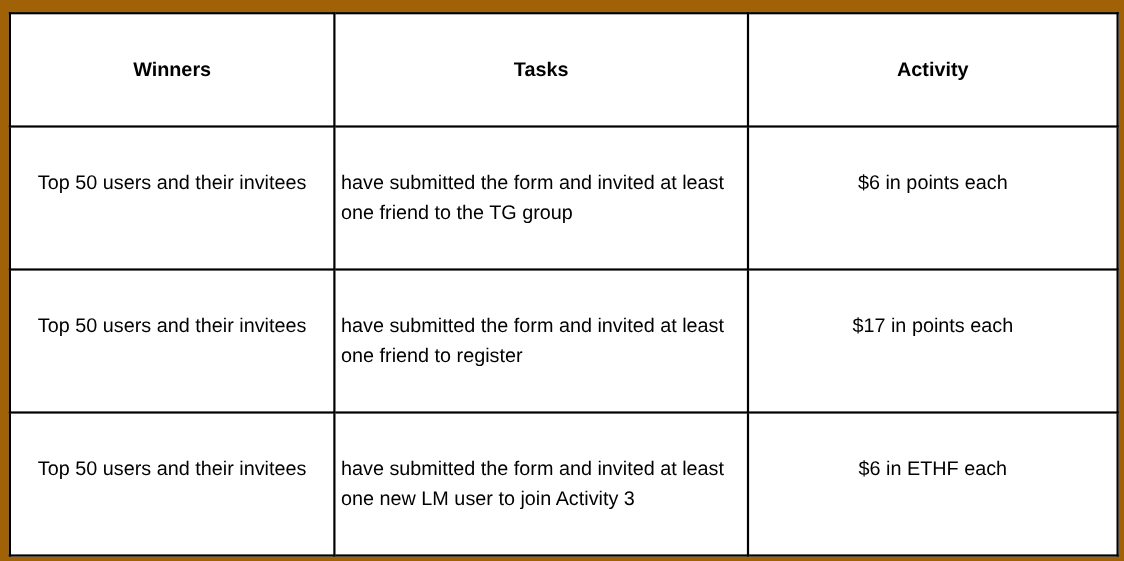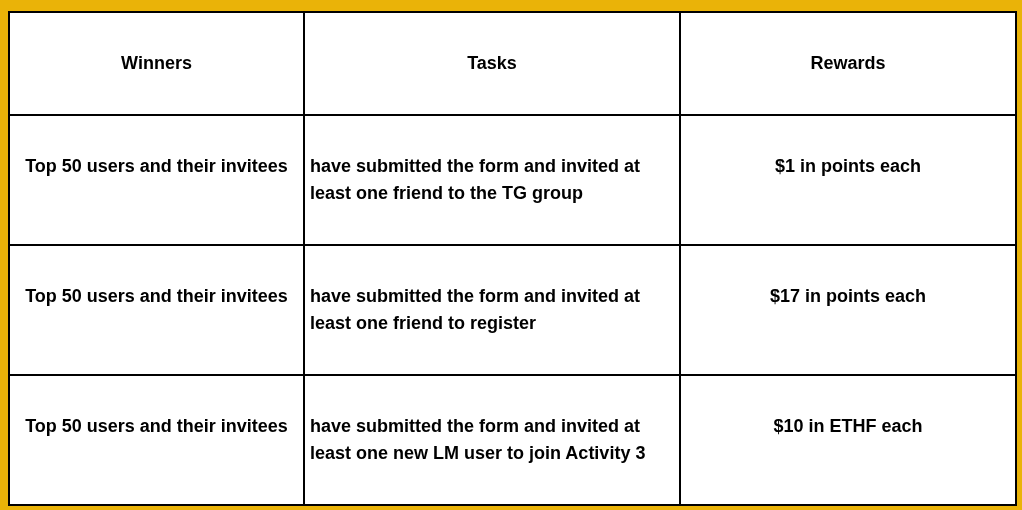--- a/index.html
+++ b/index.html
@@ -10,21 +10,21 @@
     width: 1022px;
     height: 510px;
     background: #ffffff;
     font-family: "Liberation Sans", sans-serif;
     color: #000000;
   }
   .page {
     position: relative;
     width: 1022px;
     height: 510px;
-    background: #eab308;
+    background: #a16207;
     overflow: hidden;
   }
   table.rewards-table {
     position: absolute;
     left: 8px;
     top: 11px;
     width: 1007px;
     border-collapse: collapse;
     table-layout: fixed;
     background: #ffffff;
@@ -32,21 +32,21 @@
   .col-winners { width: 295px; }
   .col-tasks   { width: 376px; }
   .col-rewards { width: 336px; }
 
   th, td {
     border: 2px solid var(--border-color, #000000);
     background: #ffffff;
     vertical-align: top;
     font-size: 18px;
     line-height: 27px;
-    font-weight: bold;
+    font-weight: normal;
   }
   th {
     font-weight: bold;
     text-align: center;
     padding: 37px 6px;
   }
   td.cell-winners,
   td.cell-rewards {
     text-align: center;
     padding: 37px 4px;
@@ -66,34 +66,34 @@
   <table class="rewards-table">
     <colgroup>
       <col class="col-winners">
       <col class="col-tasks">
       <col class="col-rewards">
     </colgroup>
     <thead>
       <tr class="header-row">
         <th>Winners</th>
         <th>Tasks</th>
-        <th>Rewards</th>
+        <th>Activity</th>
       </tr>
     </thead>
     <tbody>
       <tr class="data-row">
         <td class="cell-winners">Top 50 users and their invitees</td>
         <td class="cell-tasks">have submitted the form and invited at least one friend to the TG group</td>
-        <td class="cell-rewards">$1 in points each</td>
+        <td class="cell-rewards">$6 in points each</td>
       </tr>
       <tr class="data-row">
         <td class="cell-winners">Top 50 users and their invitees</td>
         <td class="cell-tasks">have submitted the form and invited at least one friend to register</td>
         <td class="cell-rewards">$17 in points each</td>
       </tr>
       <tr class="data-row">
         <td class="cell-winners">Top 50 users and their invitees</td>
         <td class="cell-tasks">have submitted the form and invited at least one new LM user to join Activity 3</td>
-        <td class="cell-rewards">$10 in ETHF each</td>
+        <td class="cell-rewards">$6 in ETHF each</td>
       </tr>
     </tbody>
   </table>
 </div>
 
 </body></html>

